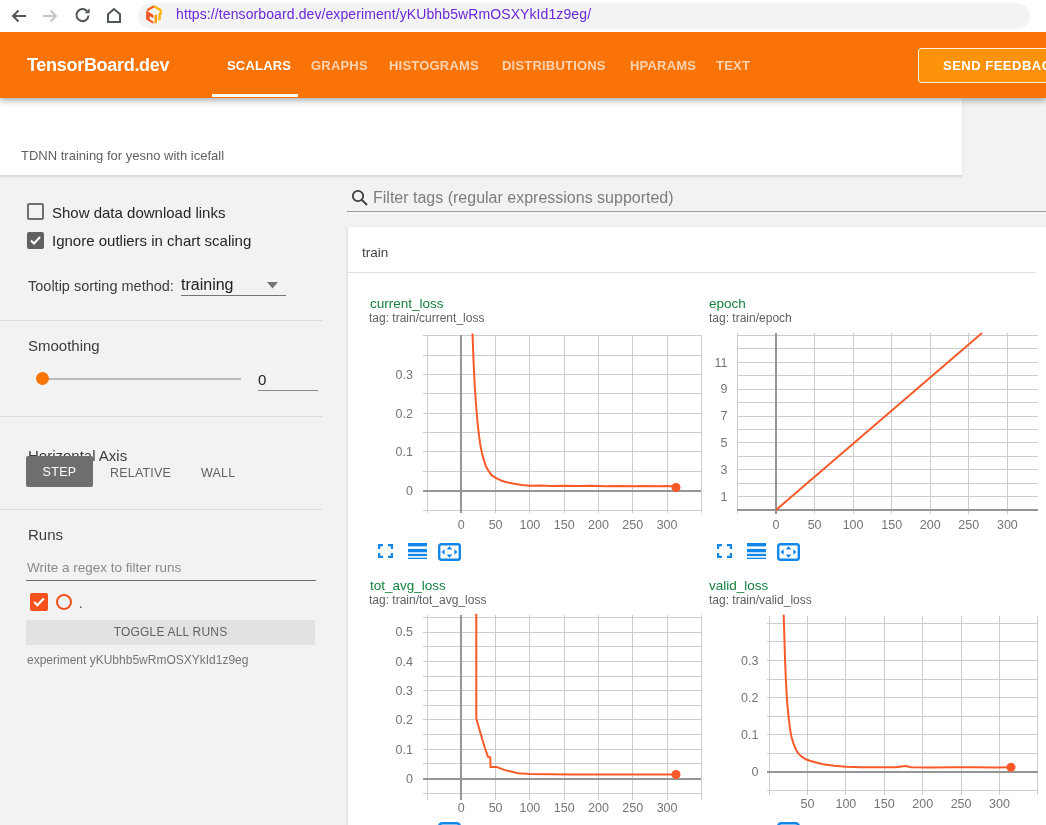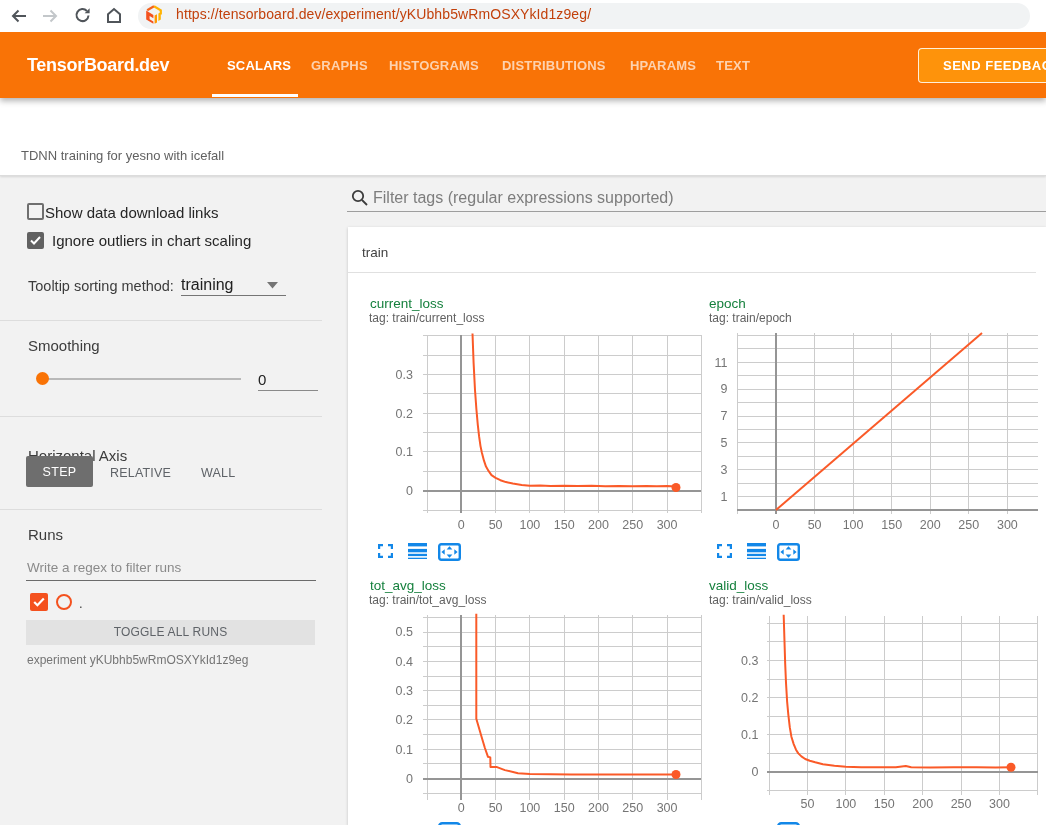--- a/index.html
+++ b/index.html
@@ -3,32 +3,32 @@
 <meta charset="utf-8">
 <style>
 * { margin:0; padding:0; box-sizing:border-box; }
 html,body { width:1046px; height:825px; overflow:hidden; }
 #page { position:relative; width:1046px; height:825px; font-family:"Liberation Sans", sans-serif; background:#f2f2f2; overflow:hidden; }
 .abs { position:absolute; }
 
 
 #chrome { position:absolute; left:0; top:0; width:1046px; height:32px; background:#ffffff; z-index:30; }
 #pill { position:absolute; left:138px; top:3px; width:892px; height:26px; border-radius:13px; background:#f1f3f4; }
-#urltxt { position:absolute; left:176px; top:6px; font-size:14px; color:#c2410c; letter-spacing:0.1px; }
+#urltxt { position:absolute; left:176px; top:6px; font-size:14px; color:#6d28d9; letter-spacing:0.1px; }
 
 
 #hdr { position:absolute; left:0; top:32px; width:1046px; height:66px; background:#f97306; z-index:20; box-shadow:0 3px 6px rgba(0,0,0,0.3);padding-left:16px; }
 #logo { position:absolute; left:27px; top:23px; font-size:18px; font-weight:bold; color:#ffffff; letter-spacing:-0.3px; }
 .nav { position:absolute; top:26px; font-size:13px; font-weight:bold; color:rgba(255,255,255,0.68); letter-spacing:0.2px; }
 .nav.act { color:#ffffff; }
 #underline { position:absolute; left:212px; top:62px; width:86px; height:3px; background:#ffffff; }
 #fdbk { position:absolute; left:918px; top:16px; width:170px; height:35px; white-space:nowrap; background:#fe930b; border:1px solid rgba(255,255,255,0.85); border-radius:4px; color:#ffffff; font-size:13px; font-weight:bold; letter-spacing:0.5px; line-height:33px; padding-left:24px; }
 
 
-#band { position:absolute; left:0; top:98px; width:1046px; height:78px; background:#ffffff; border-bottom:1px solid #dcdcdc; z-index:10; box-shadow:0 1px 2px rgba(0,0,0,0.12); }
+#band { position:absolute; left:0; top:98px; width:962px; height:78px; background:#ffffff; border-bottom:1px solid #dcdcdc; z-index:10; box-shadow:0 1px 2px rgba(0,0,0,0.12); }
 #band span { position:absolute; left:21px; top:50px; font-size:13px; color:#616161; }
 
 
 #side { position:absolute; left:0; top:177px; width:330px; height:648px; background:#f2f2f2; }
 .cblabel { position:absolute; font-size:15px; color:#262626; }
 .cbox { position:absolute; width:17px; height:17px; border:2px solid #6f6f6f; border-radius:2px; background:transparent; }
 .cbox.chk { background:#616161; border-color:#616161; }
 .divider { position:absolute; left:0; width:322px; height:1px; background:#dddddd; }
 .seclbl { position:absolute; left:28px; font-size:15px; color:#3c3c3c; }
 
@@ -82,21 +82,21 @@
     <div id="underline"></div>
     <div id="fdbk">SEND FEEDBACK</div>
   </div>
 
   <div id="band">
       <span>TDNN training for yesno with icefall</span>
     </div>
 
   <div id="side"></div>
   <div class="cbox" style="left:27px;top:203px"></div>
-  <span class="cblabel" style="left:45px;top:204px">Show data download links</span>
+  <span class="cblabel" style="left:52px;top:204px">Show data download links</span>
   <div class="cbox chk" style="left:27px;top:232px"></div>
   <svg class="abs" style="left:29px;top:234px" width="13" height="13" viewBox="0 0 13 13" fill="none" stroke="#ffffff" stroke-width="2">
       <path d="M2 6.5 L5 9.5 L11 3"></path>
     </svg>
   <span class="cblabel" style="left:52px;top:232px">Ignore outliers in chart scaling</span>
   <span class="abs" style="left:28px;top:278px;font-size:14.5px;color:#3c3c3c">Tooltip sorting method:</span>
   <span class="abs" style="left:181px;top:276px;font-size:16px;color:#212121">training</span>
   <div class="abs" style="left:181px;top:295px;width:105px;height:1px;background:#757575"></div>
   <svg class="abs" style="left:267px;top:282px" width="11" height="6.5" viewBox="0 0 11 6.5">
       <polygon points="0,0 11,0 5.5,6.5" fill="#757575"></polygon>

